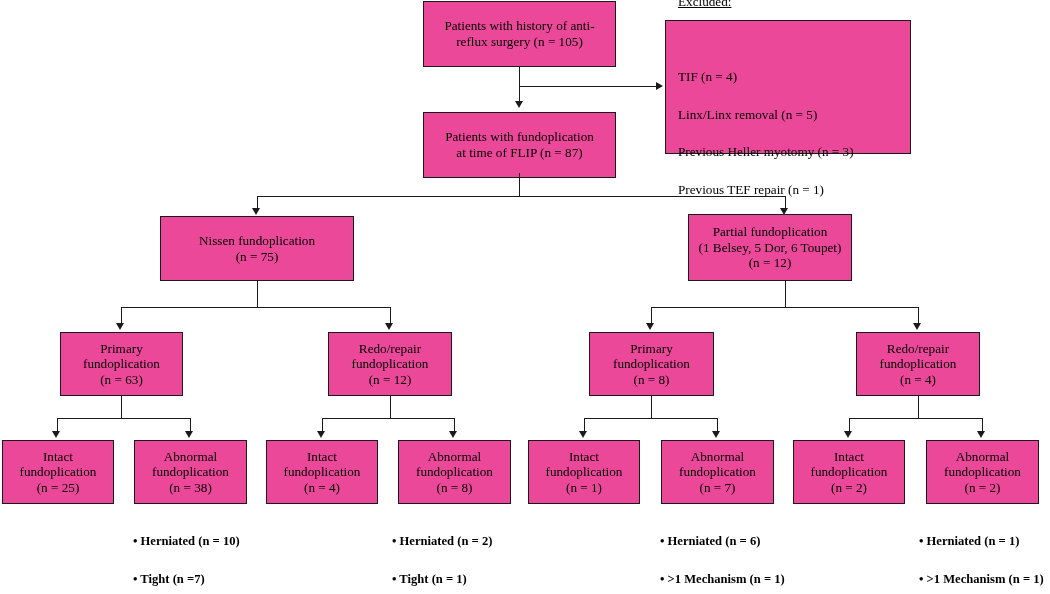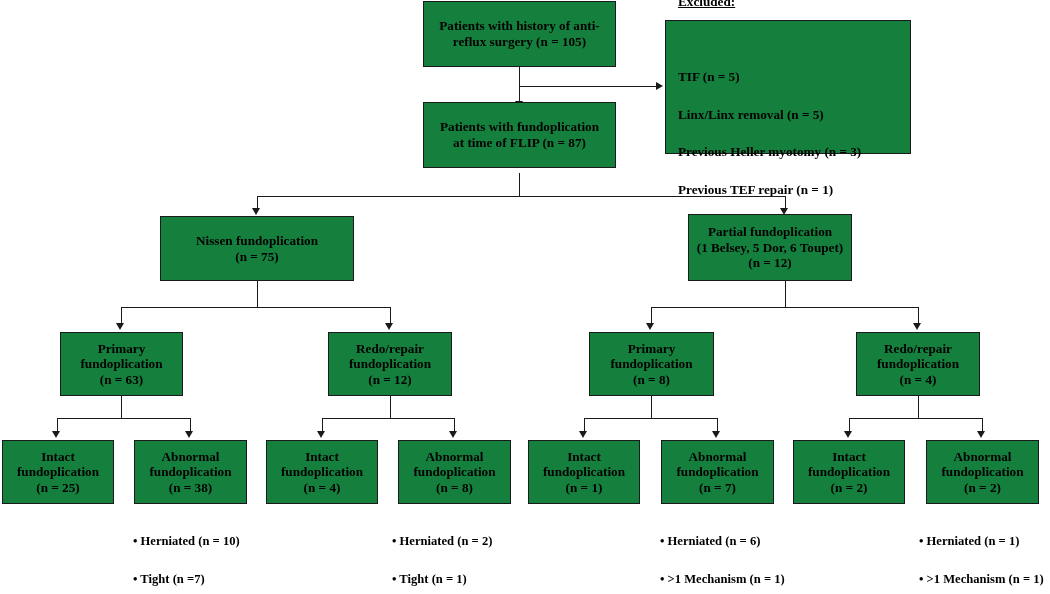--- a/index.html
+++ b/index.html
@@ -12,30 +12,29 @@
     position:relative;
     width:1050px;
     height:594px;
     background:#ffffff;
     overflow:hidden;
   }
   .box{
     position:absolute;
     box-sizing:border-box;
     border:1.4px solid #1a1a1a;
-    background:#15803d;
+    background:#ec4899;
     display:flex;
     align-items:center;
     justify-content:center;
     text-align:center;
     line-height:1.18;
     padding:19px 4px;
     white-space:pre-line;
     font-size:13.2px;
-    font-weight:bold;
   }
   .box.left-align{
     justify-content:flex-start;
     text-align:left;
     align-items:center;
     padding-left:12px;
   }
   .excl-inner{
     display:block;
     line-height:1.42;
@@ -95,28 +94,28 @@
   <div class="vline" style="left:519px;top:67px;height:38px;"></div>
   <div class="arrow-down" style="left:515px;top:101px;"></div>
 
   <div class="hline" style="left:519px;top:86px;width:137px;"></div>
   <div class="arrow-right" style="left:656px;top:82px;"></div>
 
   <div class="box left-align" style="left:665px;top:20px;width:246px;height:134px;">
     <span class="excl-inner">
       <span class="excl-title">Excluded:</span>
       <br>
-      <span>TIF (n = 5)</span><br>
+      <span>TIF (n = 4)</span><br>
       <span>Linx/Linx removal (n = 5)</span><br>
       <span>Previous Heller myotomy (n = 3)</span><br>
       <span>Previous TEF repair (n = 1)</span>
     </span>
   </div>
 
-  <div class="box" style="left:423px;top:102px;width:193px;height:66px;">Patients with fundoplication
+  <div class="box" style="left:423px;top:112px;width:193px;height:66px;">Patients with fundoplication
 at time of FLIP (n = 87)</div>
 
   <div class="vline" style="left:519px;top:173px;height:23px;"></div>
   <div class="hline" style="left:257px;top:196px;width:528px;"></div>
   <div class="vline" style="left:257px;top:196px;height:14px;"></div>
   <div class="arrow-down" style="left:252px;top:208px;"></div>
   <div class="vline" style="left:785px;top:196px;height:14px;"></div>
   <div class="arrow-down" style="left:780px;top:208px;"></div>
 
   <div class="box" style="left:160px;top:216px;width:194px;height:65px;">Nissen fundoplication

